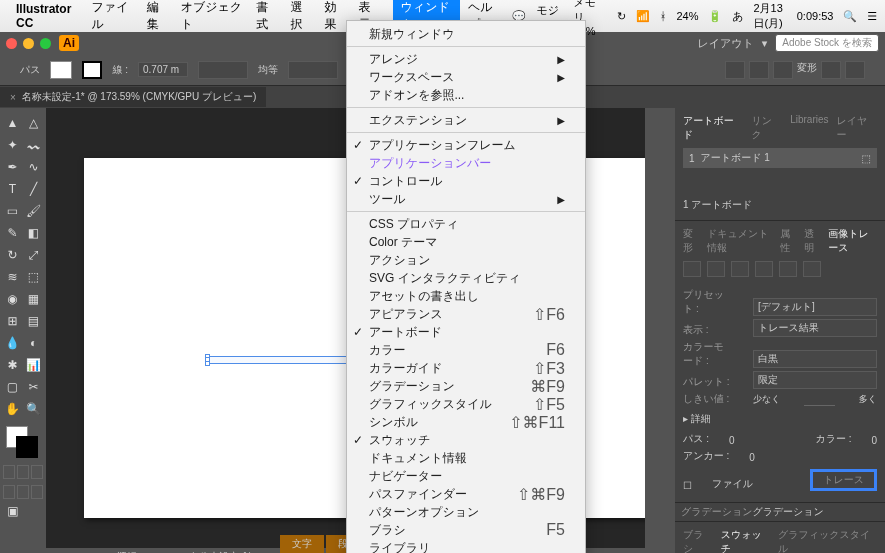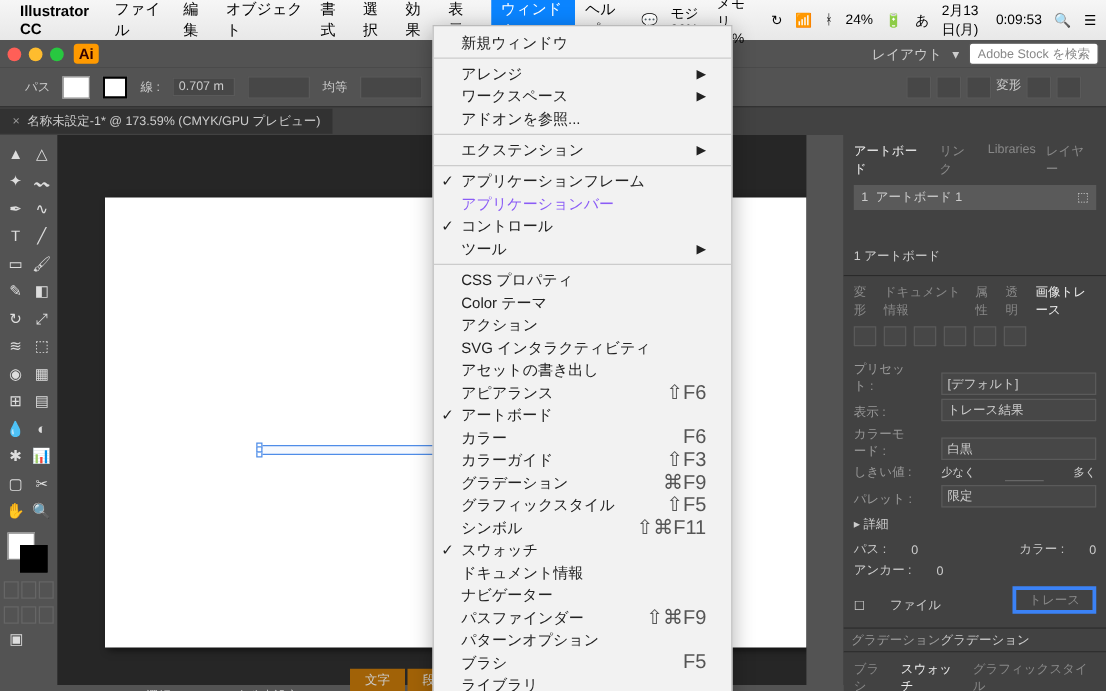--- a/index.html
+++ b/index.html
@@ -396,28 +396,28 @@
             </div>
           <div class="field-row">
               <label>表示 :</label>
               <span class="val">トレース結果</span>
             </div>
           <div class="field-row">
               <label>カラーモード :</label>
               <span class="val">白黒</span>
             </div>
           <div class="field-row">
+              <label>パレット :</label>
+              <span class="val">限定</span>
+            </div>
+          <div class="field-row">
               <label>しきい値 :</label>
               <span style="font-size:9px">少なく</span>
               <span style="flex:1;border-top:1px solid #666;margin:0 4px"></span>
               <span style="font-size:9px">多く</span>
-            </div>
-          <div class="field-row">
-              <label>パレット :</label>
-              <span class="val">限定</span>
             </div>
           <div style="margin-top:6px">▸ 詳細</div>
           <div class="field-row" style="margin-top:6px">
             <span>パス :</span>
             <span>0</span>
             <span style="margin-left:auto">カラー :</span>
             <span>0</span>
           </div>
           <div class="field-row">
             <span>アンカー :</span>

